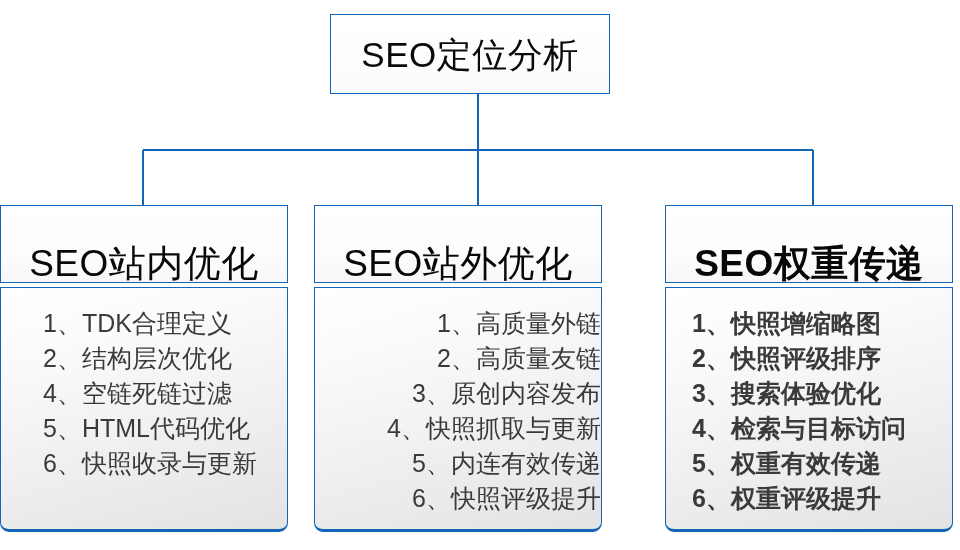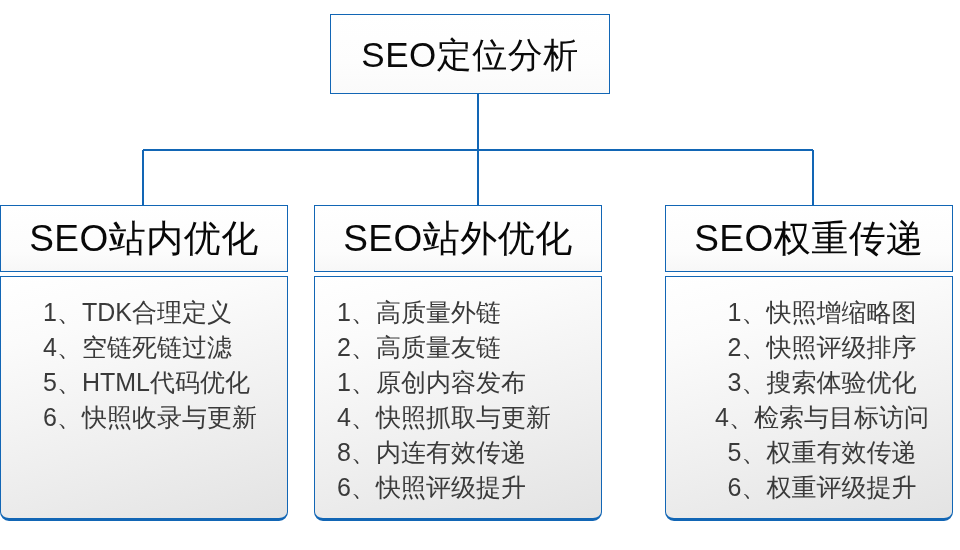--- a/index.html
+++ b/index.html
@@ -55,29 +55,29 @@
   }
 
   
   .branch {
     position: absolute;
     top: 205px;
     width: 288px;
   }
   .branch.col-0 { left: 0px; }
   .branch.col-1 { left: 314px; }
-  .branch.col-2 { left: 665px; }
+  .branch.col-2 { left: 665px; font-weight: bold; }
 
   .branch-header {
     box-sizing: border-box;
-    height: 67px;
+    height: 78px;
     border: 1.6px solid #1266b5;
     background: linear-gradient(180deg, #ffffff 0%, #fcfcfc 70%, #f7f7f7 100%);
     display: flex;
-    align-items: center;
+    align-items: flex-end;
     justify-content: center;
   }
   .branch-header .label {
     font-size: 37px;
     color: #080808;
     line-height: 1;
     white-space: nowrap;
     letter-spacing: 0.5px;
   }
 
@@ -99,22 +99,22 @@
     padding: 0;
   }
   .item-list li {
     font-size: 25px;
     color: #3a3a3a;
     line-height: 35px;
     height: 35px;
     white-space: nowrap;
     padding-left: 42px;
   }
-  .branch.col-1 .item-list li { padding-left: 22px; }
-  .branch.col-2 .item-list li { padding-left: 26px; text-align: center; }
+  .branch.col-1 .item-list li { padding-left: 22px; text-align: right; }
+  .branch.col-2 .item-list li { padding-left: 26px; }
 </style>
 </head>
 <body>
 
 <div id="diagram">
 
   <svg id="connectors" viewBox="0 0 960 550" width="960" height="550" xmlns="http://www.w3.org/2000/svg">
     <g stroke="#1266b5" stroke-width="1.8" fill="none" shape-rendering="crispEdges">
       <line x1="478" y1="94" x2="478" y2="150"></line>
       <line x1="143" y1="150" x2="813" y2="150"></line>
@@ -128,38 +128,39 @@
     <span class="label">SEO定位分析</span>
   </div>
 
   <div class="branch col-0">
     <div class="branch-header">
       <span class="label">SEO站内优化</span>
     </div>
     <div class="branch-body">
       <ul class="item-list">
         <li>1、TDK合理定义</li>
+        <li>2、结构层次优化</li>
         <li>4、空链死链过滤</li>
         <li>5、HTML代码优化</li>
         <li>6、快照收录与更新</li>
       </ul>
     </div>
   </div>
 
   <div class="branch col-1">
     <div class="branch-header">
       <span class="label">SEO站外优化</span>
     </div>
     <div class="branch-body">
       <ul class="item-list">
         <li>1、高质量外链</li>
         <li>2、高质量友链</li>
-        <li>1、原创内容发布</li>
+        <li>3、原创内容发布</li>
         <li>4、快照抓取与更新</li>
-        <li>8、内连有效传递</li>
+        <li>5、内连有效传递</li>
         <li>6、快照评级提升</li>
       </ul>
     </div>
   </div>
 
   <div class="branch col-2">
     <div class="branch-header">
       <span class="label">SEO权重传递</span>
     </div>
     <div class="branch-body">

